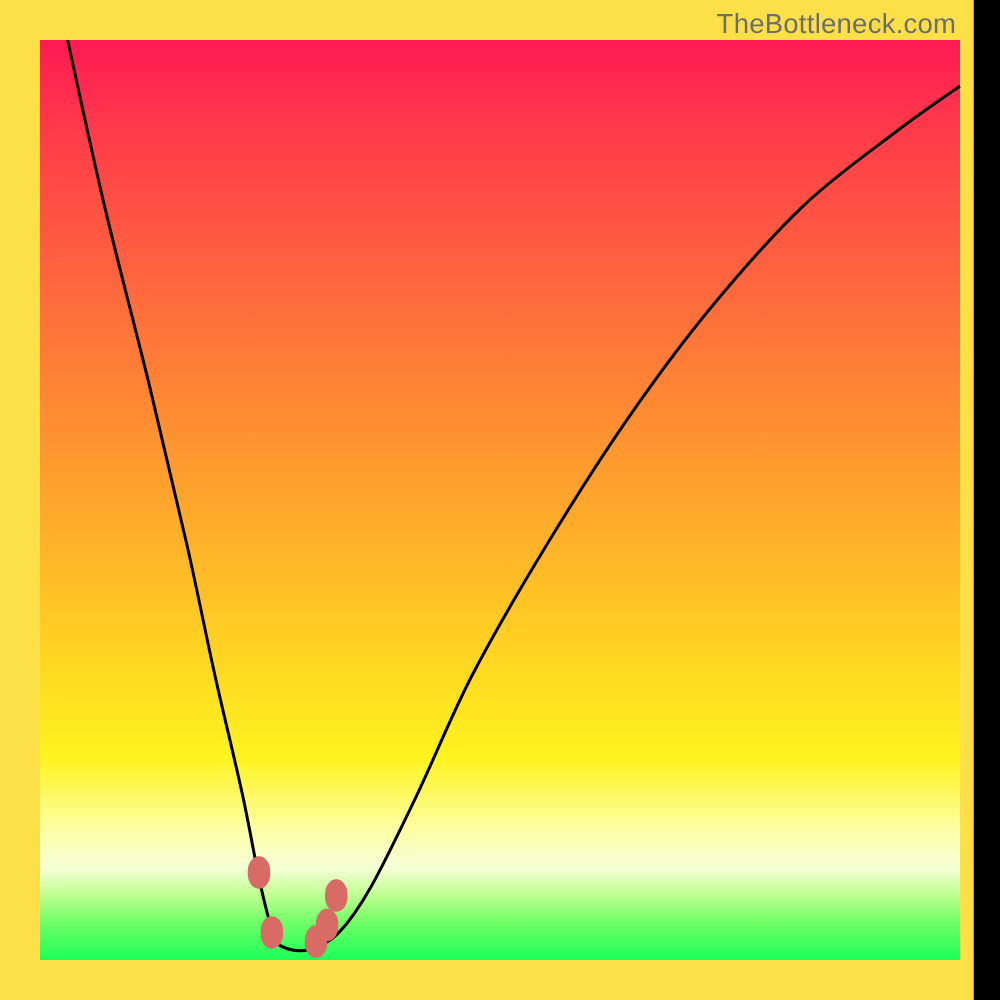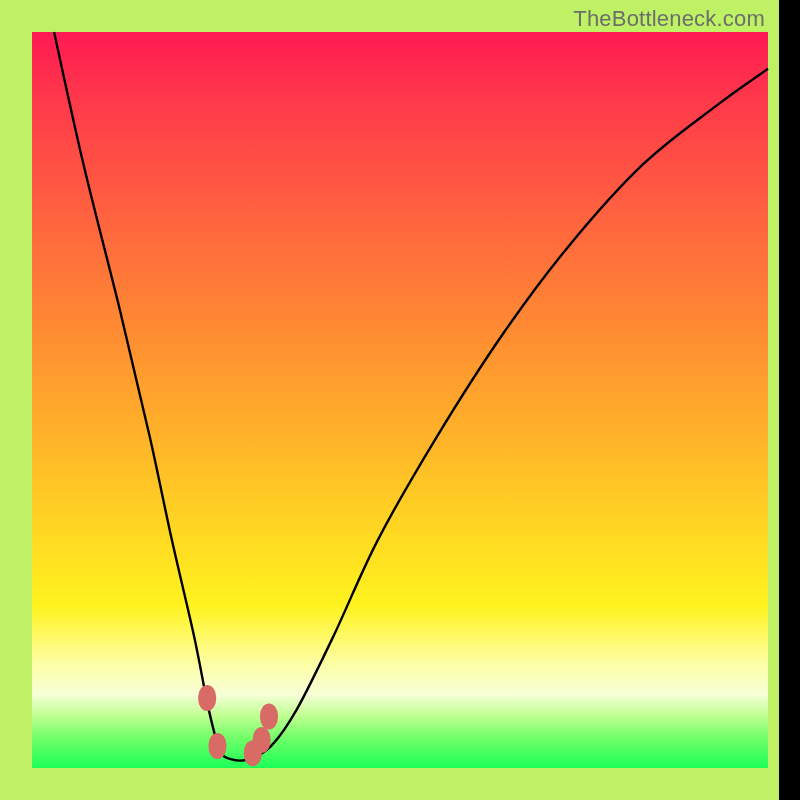--- a/index.html
+++ b/index.html
@@ -10,21 +10,21 @@
     background: #000;
     overflow: hidden;
     font-family: Arial, Helvetica, sans-serif;
   }
   .frame {
     position: absolute;
     left: 0;
     top: 0;
     width: 779px;
     height: 800px;
-    background: #bef264;
+    background: #fde047;
     text-align: center;
   }
   .plot-area {
     position: absolute;
     left: 32px;
     top: 32px;
     width: 736px;
     height: 736px;
     
     background: linear-gradient(

